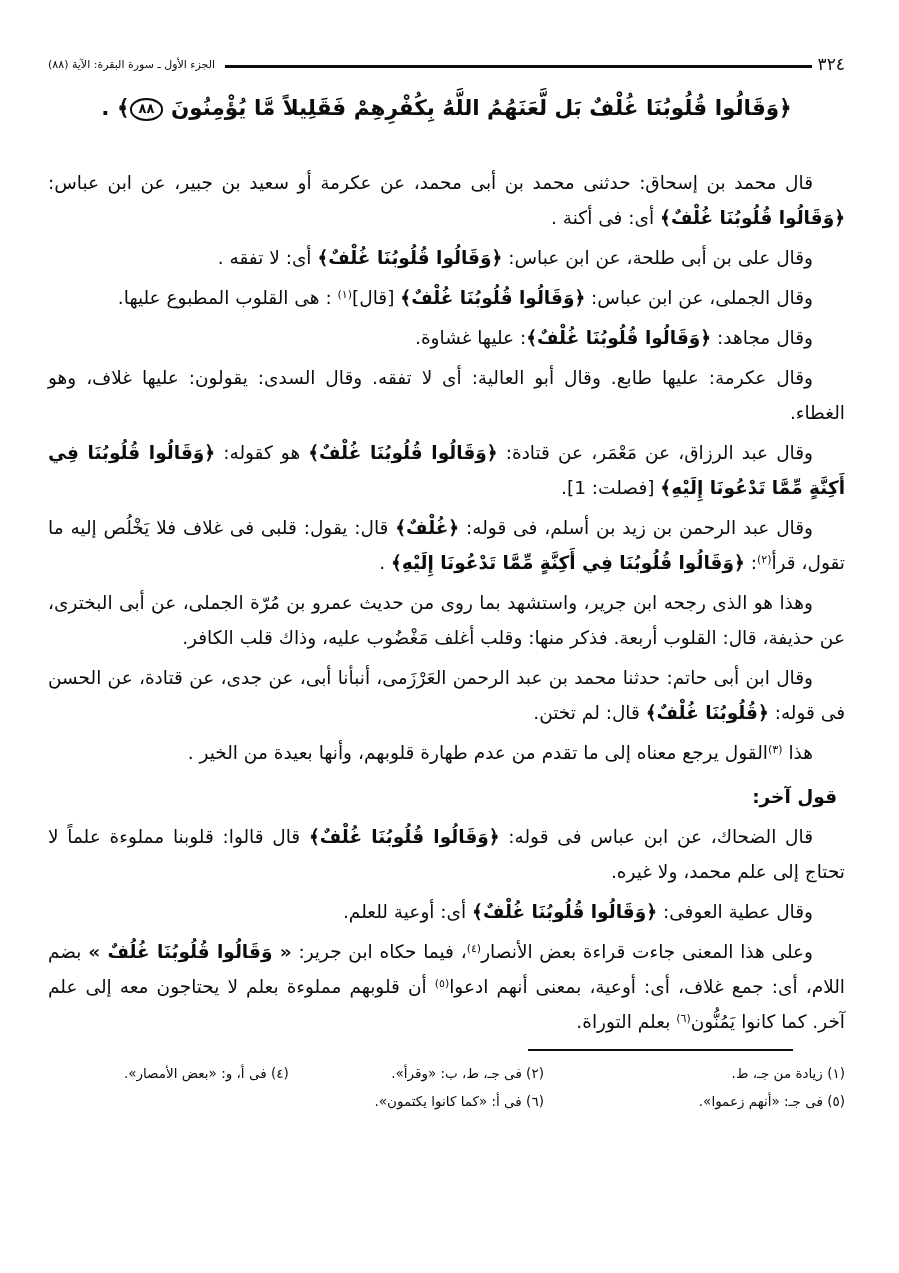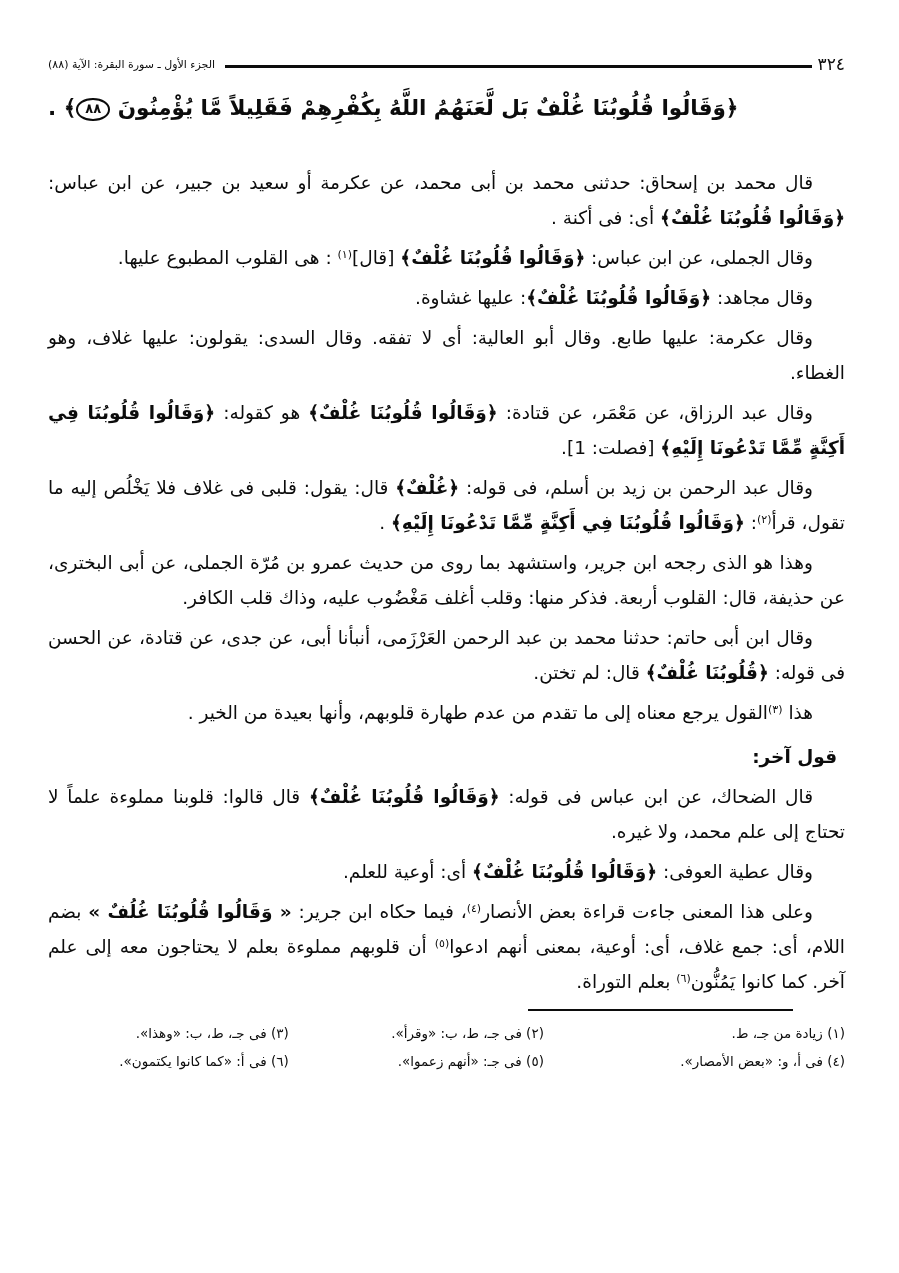--- a/index.html
+++ b/index.html
@@ -19,21 +19,21 @@
   .header{
     display:flex;align-items:center;
     font-size:17px;
     margin-bottom:10px;
   }
   .page-number{white-space:nowrap;letter-spacing:1px;}
   .header-rule{flex:1;height:3px;background:#0c0c0c;margin:4px 6px 0 10px;}
   .header-title{white-space:nowrap;font-size:11px;}
   
   .verse{
-    text-align:left;
+    text-align:center;
     font-weight:bold;
     font-size:21.5px;
     margin:14px 0 16px 0;
     line-height:1.9;
   }
   .verse .bracket{font-weight:bold;}
   .ayah-num{
     display:inline-block;
     border:2px solid #0c0c0c;
     border-radius:50%;
@@ -91,39 +91,39 @@
   </div>
 
   <div class="verse">
     <span class="bracket">﴿</span><span>وَقَالُوا قُلُوبُنَا غُلْفٌ بَل لَّعَنَهُمُ اللَّهُ بِكُفْرِهِمْ فَقَلِيلاً مَّا يُؤْمِنُونَ</span>
     <span class="ayah-num">٨٨</span><span class="bracket">﴾</span>
     <span>.</span>
   </div>
 
   <div class="body-text-block">
       <div class="para"><span class="text">قال محمد بن إسحاق: حدثنى محمد بن أبى محمد، عن عكرمة أو سعيد بن جبير، عن ابن عباس: </span><span class="quran">﴿وَقَالُوا قُلُوبُنَا غُلْفٌ﴾</span><span class="text"> أى: فى أكنة .</span></div>
+      <div class="para"><span class="text">وقال على بن أبى طلحة، عن ابن عباس: </span><span class="quran">﴿وَقَالُوا قُلُوبُنَا غُلْفٌ﴾</span><span class="text"> أى: لا تفقه .</span></div>
       <div class="para"><span class="text">وقال الجملى، عن ابن عباس: </span><span class="quran">﴿وَقَالُوا قُلُوبُنَا غُلْفٌ﴾</span><span class="text"> [قال]</span><sup class="sup">(١)</sup><span class="text"> : هى القلوب المطبوع عليها.</span></div>
       <div class="para"><span class="text">وقال مجاهد: </span><span class="quran">﴿وَقَالُوا قُلُوبُنَا غُلْفٌ﴾</span><span class="text">: عليها غشاوة.</span></div>
       <div class="para"><span class="text">وقال عكرمة: عليها طابع. وقال أبو العالية: أى لا تفقه. وقال السدى: يقولون: عليها غلاف، وهو الغطاء.</span></div>
       <div class="para"><span class="text">وقال عبد الرزاق، عن مَعْمَر، عن قتادة: </span><span class="quran">﴿وَقَالُوا قُلُوبُنَا غُلْفٌ﴾</span><span class="text"> هو كقوله: </span><span class="quran">﴿وَقَالُوا قُلُوبُنَا فِي أَكِنَّةٍ مِّمَّا تَدْعُونَا إِلَيْهِ﴾</span><span class="text"> [فصلت: 1].</span></div>
       <div class="para"><span class="text">وقال عبد الرحمن بن زيد بن أسلم، فى قوله: </span><span class="quran">﴿غُلْفٌ﴾</span><span class="text"> قال: يقول: قلبى فى غلاف فلا يَخْلُص إليه ما تقول، قرأ</span><sup class="sup">(٢)</sup><span class="text">: </span><span class="quran">﴿وَقَالُوا قُلُوبُنَا فِي أَكِنَّةٍ مِّمَّا تَدْعُونَا إِلَيْهِ﴾</span><span class="text"> .</span></div>
       <div class="para"><span class="text">وهذا هو الذى رجحه ابن جرير، واستشهد بما روى من حديث عمرو بن مُرّة الجملى، عن أبى البخترى، عن حذيفة، قال: القلوب أربعة. فذكر منها: وقلب أغلف مَغْضُوب عليه، وذاك قلب الكافر.</span></div>
       <div class="para"><span class="text">وقال ابن أبى حاتم: حدثنا محمد بن عبد الرحمن العَرْزَمى، أنبأنا أبى، عن جدى، عن قتادة، عن الحسن فى قوله: </span><span class="quran">﴿قُلُوبُنَا غُلْفٌ﴾</span><span class="text"> قال: لم تختن.</span></div>
       <div class="para"><span class="text">هذا </span><sup class="sup">(٣)</sup><span class="text">القول يرجع معناه إلى ما تقدم من عدم طهارة قلوبهم، وأنها بعيدة من الخير .</span></div>
       <div class="para heading">قول آخر:</div>
       <div class="para"><span class="text">قال الضحاك، عن ابن عباس فى قوله: </span><span class="quran">﴿وَقَالُوا قُلُوبُنَا غُلْفٌ﴾</span><span class="text"> قال قالوا: قلوبنا مملوءة علماً لا تحتاج إلى علم محمد، ولا غيره.</span></div>
       <div class="para"><span class="text">وقال عطية العوفى: </span><span class="quran">﴿وَقَالُوا قُلُوبُنَا غُلْفٌ﴾</span><span class="text"> أى: أوعية للعلم.</span></div>
       <div class="para"><span class="text">وعلى هذا المعنى جاءت قراءة بعض الأنصار</span><sup class="sup">(٤)</sup><span class="text">، فيما حكاه ابن جرير: </span><span class="quran">« وَقَالُوا قُلُوبُنَا غُلُفٌ »</span><span class="text"> بضم اللام، أى: جمع غلاف، أى: أوعية، بمعنى أنهم ادعوا</span><sup class="sup">(٥)</sup><span class="text"> أن قلوبهم مملوءة بعلم لا يحتاجون معه إلى علم آخر. كما كانوا يَمُنُّون</span><sup class="sup">(٦)</sup><span class="text"> بعلم التوراة.</span></div>
     </div>
 
   <div class="footnotes">
     <div class="fn-rule"></div>
     <div class="fn-grid">
         <div class="fn">(١) زيادة من جـ، ط.</div>
         <div class="fn">(٢) فى جـ، ط، ب: «وقرأ».</div>
-        <div class="fn">(٣) فى جـ، ط، ب: «وهذا».</div>
         <div class="fn">(٤) فى أ، و: «بعض الأمصار».</div>
         <div class="fn">(٥) فى جـ: «أنهم زعموا».</div>
         <div class="fn">(٦) فى أ: «كما كانوا يكتمون».</div>
       </div>
   </div>
 
 </div>
 
 </body></html>

